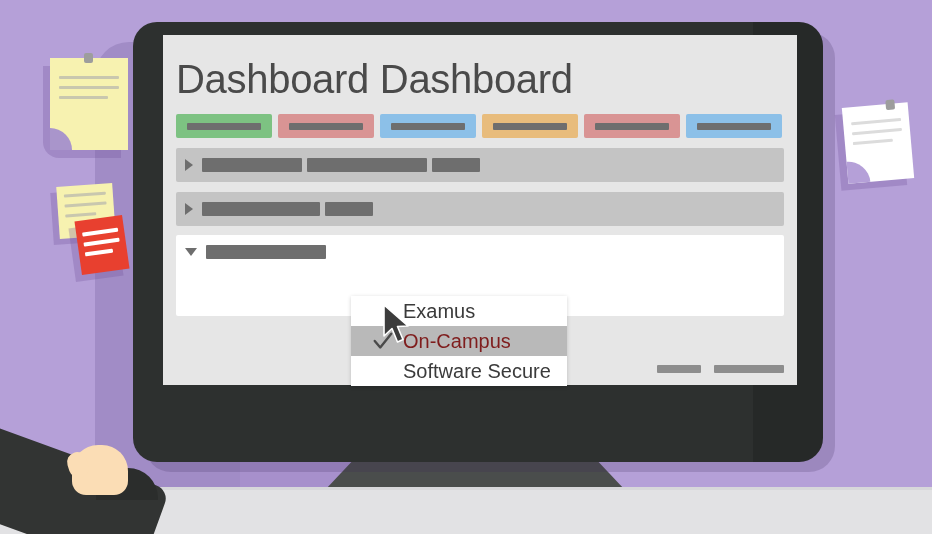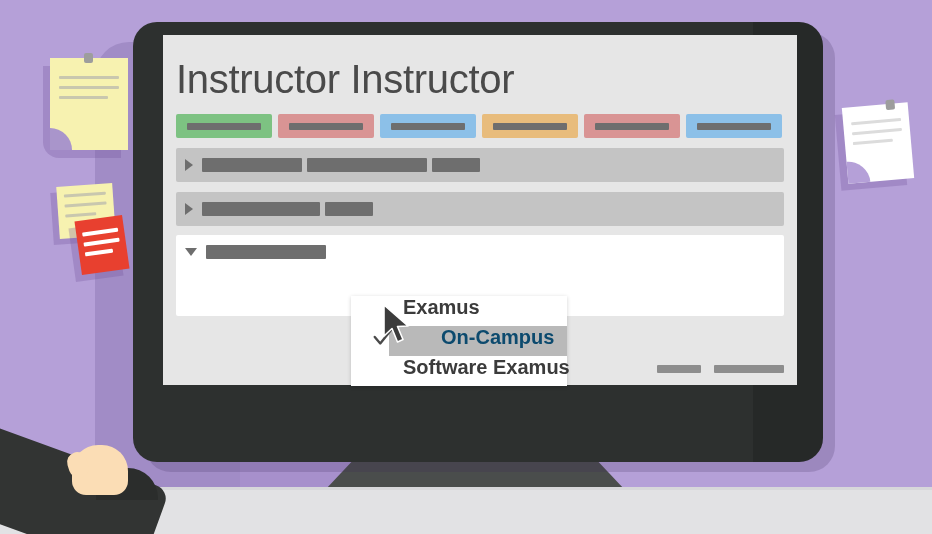--- a/index.html
+++ b/index.html
@@ -256,31 +256,31 @@
     position: absolute;
     left: 188px; top: 261px;
     width: 216px;
     background: #ffffff;
     box-shadow: 0 1px 4px rgba(0,0,0,0.18);
     z-index: 40;
   }
   .dd-item {
     height: 30px;
     display: flex;
+    align-items: center;
     font-size: 20px;
-    font-weight: 700;
+    font-weight: 400;
     color: #3b3b3b;
     padding-left: 52px;
     box-sizing: border-box;
     white-space: nowrap;
   }
   .dd-item.selected {
     background: #b9b9b9;
-    color: #0c4a6e;
-    margin-left: 38px;
+    color: #7f1d1d;
   }
   .dd-check {
     position: absolute;
     left: 21px;
     width: 22px;
     height: 22px;
   }
 
   
   .cursor {
@@ -377,21 +377,21 @@
   <div class="stand-neck"></div>
   <div class="stand-base"></div>
 
   <div class="monitor-shadow"></div>
   <div class="monitor">
     <div class="monitor-inner-shade"></div>
   </div>
 
   <div class="screen">
 
-    <div class="page-title">Instructor Instructor</div>
+    <div class="page-title">Dashboard Dashboard</div>
 
     <div class="tabs">
       <div class="tab" style="background:#7dc282">
         <div class="tab-bar"></div>
       </div>
       <div class="tab" style="background:#d99494">
         <div class="tab-bar"></div>
       </div>
       <div class="tab" style="background:#8cc0e8">
         <div class="tab-bar"></div>
@@ -436,21 +436,21 @@
       <div class="dd-item">
         <span>Examus</span>
       </div>
       <div class="dd-item selected">
         <svg class="dd-check" viewBox="0 0 24 24">
           <path d="M3 12 L9 19 L21 4" fill="none" stroke="#4a4a4a" stroke-width="2.6" stroke-linecap="round" stroke-linejoin="round"></path>
         </svg>
         <span>On-Campus</span>
       </div>
       <div class="dd-item">
-        <span>Software Examus</span>
+        <span>Software Secure</span>
       </div>
     </div>
 
   </div>
 
   <svg class="cursor" width="34" height="44" viewBox="0 0 34 44">
     <path d="M3 2 L3 33 L11 25.5 L16.5 39 L22 36.5 L16.5 23.5 L27 23 Z" fill="#3c3c3c" stroke="#ffffff" stroke-width="1.6" stroke-linejoin="round"></path>
   </svg>
 
   <div class="desk"></div>

